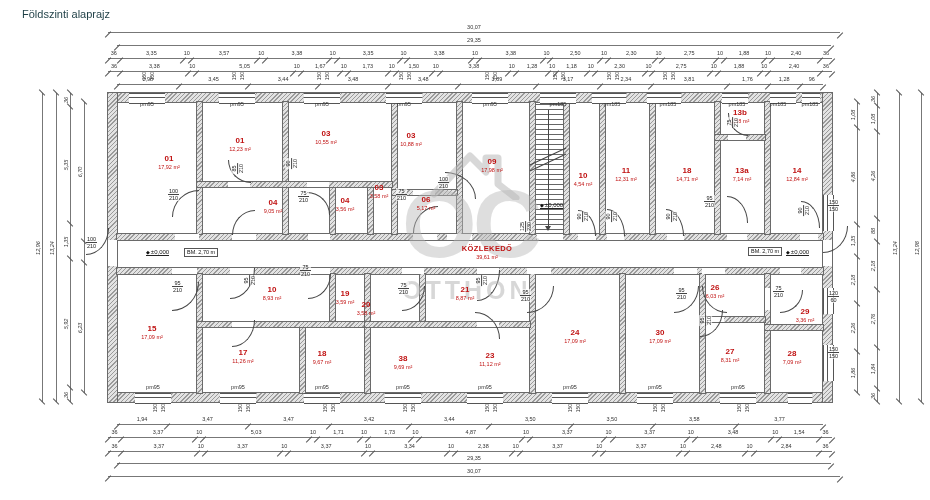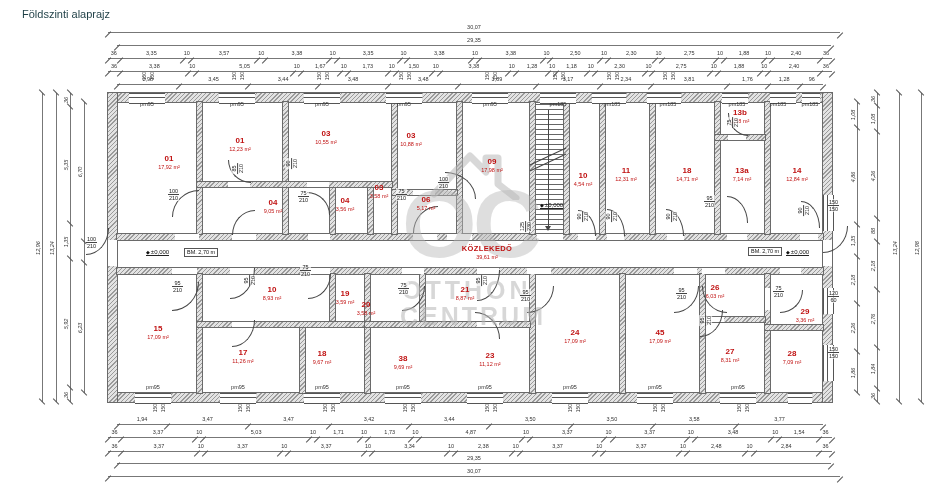--- a/index.html
+++ b/index.html
@@ -202,21 +202,20 @@
   <div class="arc br" style="left:700px;top:310px;width:22px;height:26px"></div>
   <div class="arc br" style="left:780px;top:290px;width:22px;height:22px"></div>
   <div class="arc br" style="left:232px;top:320px;width:22px;height:26px"></div>
   <div class="arc br" style="left:823px;top:226px;width:24px;height:26px"></div>
 
   <svg class="wmroof" width="90" height="54" viewBox="0 0 90 54">
     <polyline points="4,48 40,10 56,26 56,12 68,12 68,38 86,52" fill="none" stroke="#b8b8b8" stroke-width="7" stroke-linecap="round" stroke-linejoin="round" opacity="0.55"></polyline>
   </svg>
   <div class="wm wm-t1">OTTHON</div>
   <div class="wm wm-oc">OC</div>
-  <div class="wm wm-t2">CENTRUM</div>
 
   <div class="room" style="left:139px;top:154px">
       <b>01</b>
       <i>17,92 m²</i>
     </div>
   <div class="room" style="left:210px;top:136px">
       <b>01</b>
       <i>12,23 m²</i>
     </div>
   <div class="room" style="left:296px;top:129px">
@@ -264,21 +263,21 @@
       <i>7,14 m²</i>
     </div>
   <div class="room" style="left:710px;top:108px">
       <b>13b</b>
       <i>1,58 m²</i>
     </div>
   <div class="room" style="left:767px;top:166px">
       <b>14</b>
       <i>12,84 m²</i>
     </div>
-  <div class="room" style="left:128px;top:324px">
+  <div class="room" style="left:122px;top:324px">
       <b>15</b>
       <i>17,09 m²</i>
     </div>
   <div class="room" style="left:242px;top:285px">
       <b>10</b>
       <i>8,93 m²</i>
     </div>
   <div class="room" style="left:213px;top:348px">
       <b>17</b>
       <i>11,26 m²</i>
@@ -305,21 +304,21 @@
     </div>
   <div class="room" style="left:460px;top:351px">
       <b>23</b>
       <i>11,12 m²</i>
     </div>
   <div class="room" style="left:545px;top:328px">
       <b>24</b>
       <i>17,09 m²</i>
     </div>
   <div class="room" style="left:630px;top:328px">
-      <b>45</b>
+      <b>30</b>
       <i>17,09 m²</i>
     </div>
   <div class="room" style="left:685px;top:283px">
       <b>26</b>
       <i>6,03 m²</i>
     </div>
   <div class="room" style="left:700px;top:347px">
       <b>27</b>
       <i>8,31 m²</i>
     </div>

